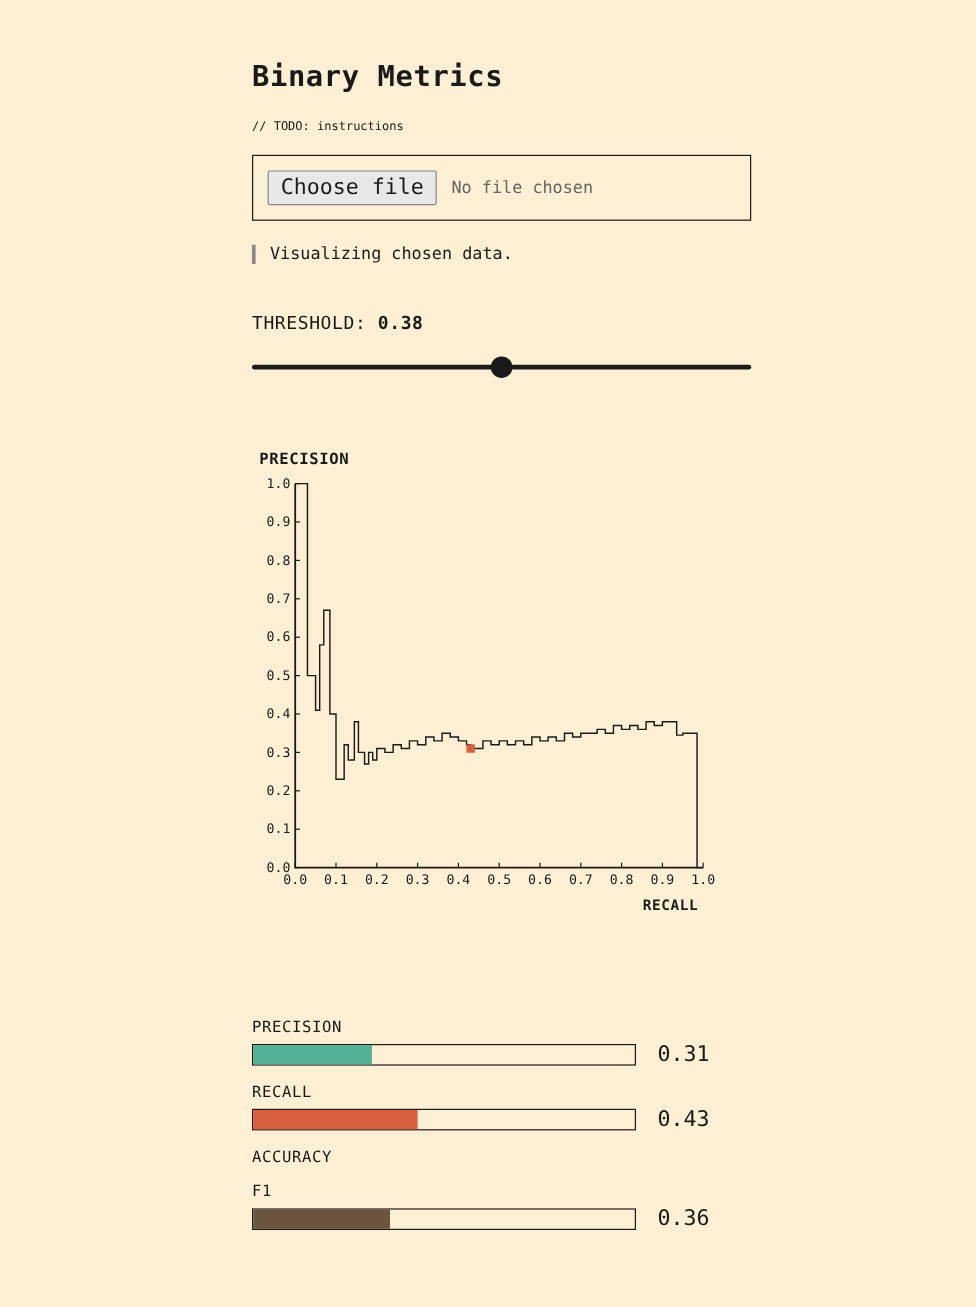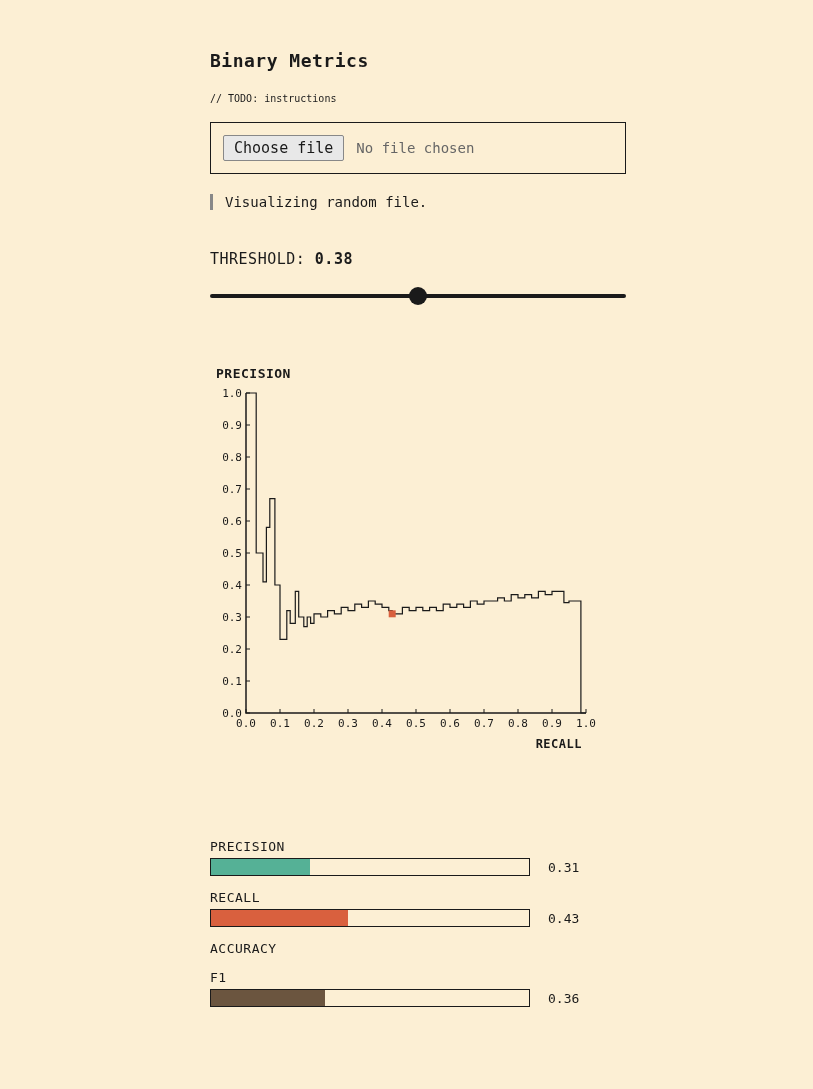--- a/index.html
+++ b/index.html
@@ -13,21 +13,21 @@
   .page {
     width: 813px;
     min-height: 1089px;
     padding: 50px 0 60px 0;
   }
   .container {
     width: 416px;
     margin-left: 210px;
   }
   h1 {
-    font-size: 18px;
+    font-size: 24px;
     font-weight: 700;
     margin: 0 0 22px 0;
     letter-spacing: 0.5px;
   }
   .todo {
     margin: 0 0 18px 0;
     font-size: 10px;
   }
   .filebox {
     border: 1.5px solid #1a1a1a;
@@ -36,21 +36,21 @@
     display: flex;
     align-items: center;
     gap: 12px;
     margin-bottom: 20px;
   }
   .choose-btn {
     border: 1px solid #888;
     background: #e8e8e8;
     color: #1a1a1a;
     font-family: inherit;
-    font-size: 15px;
+    font-size: 18px;
     padding: 3px 10px;
     border-radius: 2px;
     cursor: pointer;
   }
   .file-status { color: #666; }
   .quote {
     border-left: 3px solid #888;
     padding: 0 0 0 12px;
     margin: 0 0 40px 0;
     font-size: 14px;
@@ -166,40 +166,40 @@
     height: 18px;
     border: 1.5px solid #1a1a1a;
     background: #fcefd4;
     position: relative;
   }
   .bar-fill {
     position: absolute;
     left: 0; top: 0; bottom: 0;
   }
   .metric-val {
-    font-size: 13px;
+    font-size: 18px;
     min-width: 40px;
   }
 </style>
 </head>
 <body>
 
 <div class="page">
   <div class="container">
 
     <h1>Binary Metrics</h1>
 
     <p class="todo">// TODO: instructions</p>
 
     <div class="filebox">
       <button class="choose-btn">Choose file</button>
       <span class="file-status">No file chosen</span>
     </div>
 
-    <div class="quote">Visualizing random file.</div>
+    <div class="quote">Visualizing chosen data.</div>
 
     <div class="threshold-label">
       <span>THRESHOLD:</span>
       <span class="val">0.38</span>
     </div>
 
     <div class="slider-wrap">
       <div class="slider-track"></div>
       <div class="slider-thumb" id="slider-thumb" style="left: 208px;"></div>
     </div>

